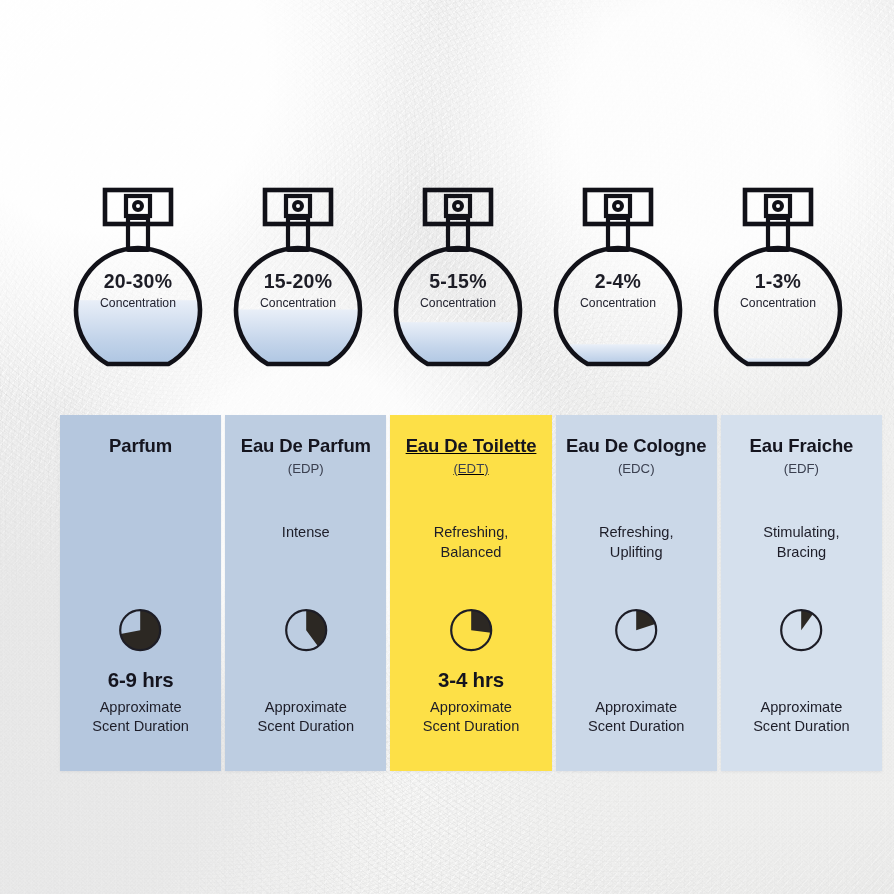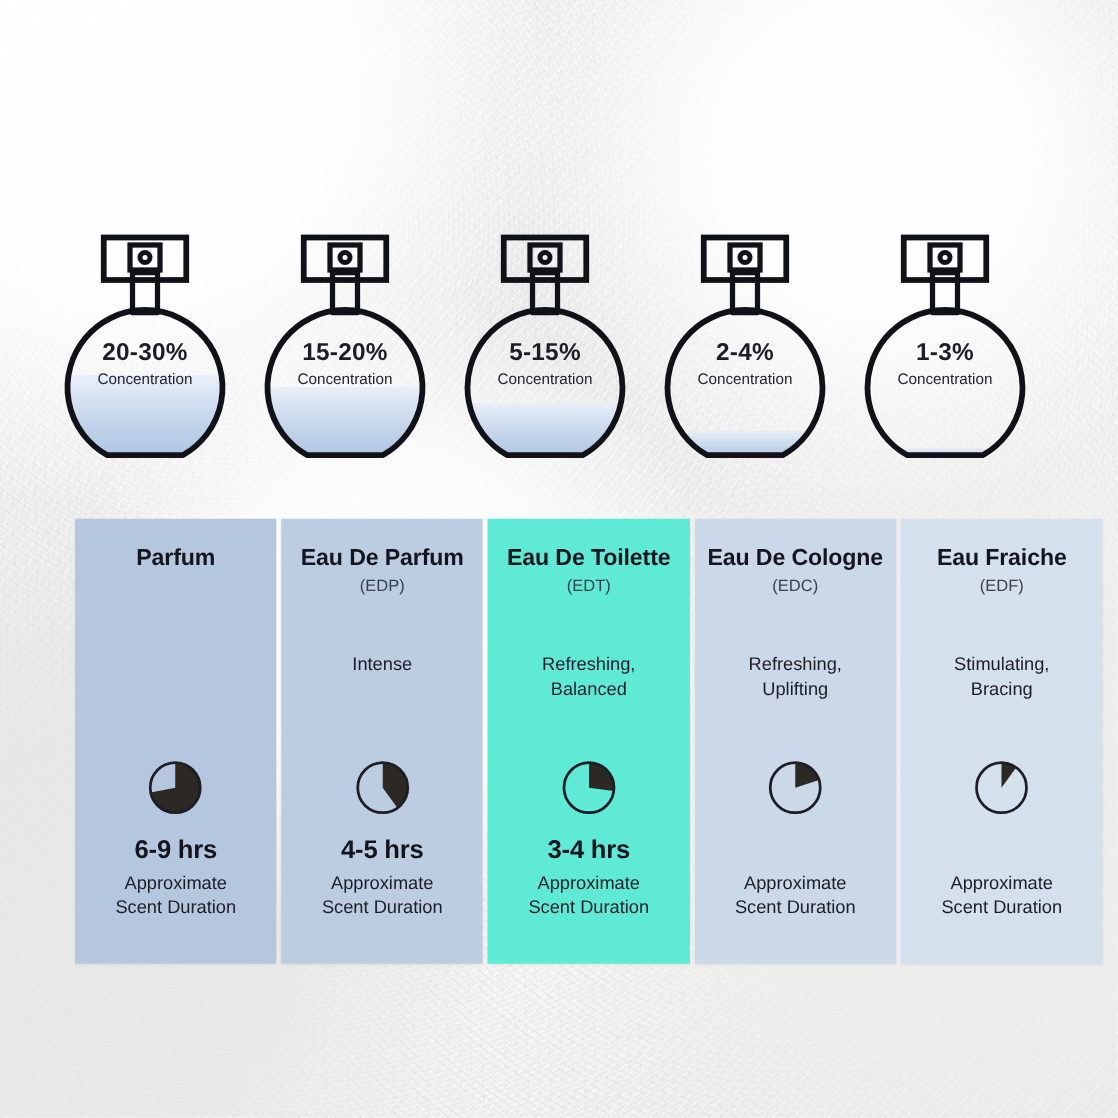--- a/index.html
+++ b/index.html
@@ -46,21 +46,21 @@
   #content { position: absolute; inset: 0; z-index: 2; }
 
   
   .bottles-row {
     position: absolute;
     top: 182px;
     left: 36px;
     width: 822px;
     height: 200px;
     display: flex;
-    justify-content: flex-start;
+    justify-content: flex-end;
     align-items: flex-start;
   }
   .bottle { width: 160px; height: 200px; position: relative; }
   .bottle svg { display: block; width: 160px; height: 200px; overflow: visible; }
 
   .pct-text {
     font-family: "Liberation Sans", sans-serif;
     font-size: 19.5px;
     font-weight: 600;
     fill: #1d1d26;
@@ -300,25 +300,24 @@
         <div class="card-abbr">(EDP)</div>
         <div class="card-desc">Intense</div>
         <div class="card-clock">
           <svg width="44.4" height="44.4" viewBox="0 0 44.4 44.4">
             <g transform="translate(2.2,2.2)">
               <path d="M 20 20 L 20 0 A 20 20 0 0 1 31.76 36.18 Z" fill="#2c2823"></path>
             </g>
             <circle cx="22.2" cy="22.2" r="20" fill="none" stroke="#1d1d26" stroke-width="2.2"></circle>
           </svg>
         </div>
-        <div class="card-hours">4-5 hrs</div>
-        <div class="card-duration">Approximate
-Scent Duration</div>
-      </div>
-      <div class="card" style="background: #5eead4;">
+        <div class="card-duration">Approximate
+Scent Duration</div>
+      </div>
+      <div class="card" style="background: #fde047; text-decoration: underline;">
         <div class="card-title">Eau De
 Toilette</div>
         <div class="card-abbr">(EDT)</div>
         <div class="card-desc">Refreshing,
 Balanced</div>
         <div class="card-clock">
           <svg width="44.4" height="44.4" viewBox="0 0 44.4 44.4">
             <g transform="translate(2.2,2.2)">
               <path d="M 20 20 L 20 0 A 20 20 0 0 1 39.84 22.51 Z" fill="#2c2823"></path>
             </g>

